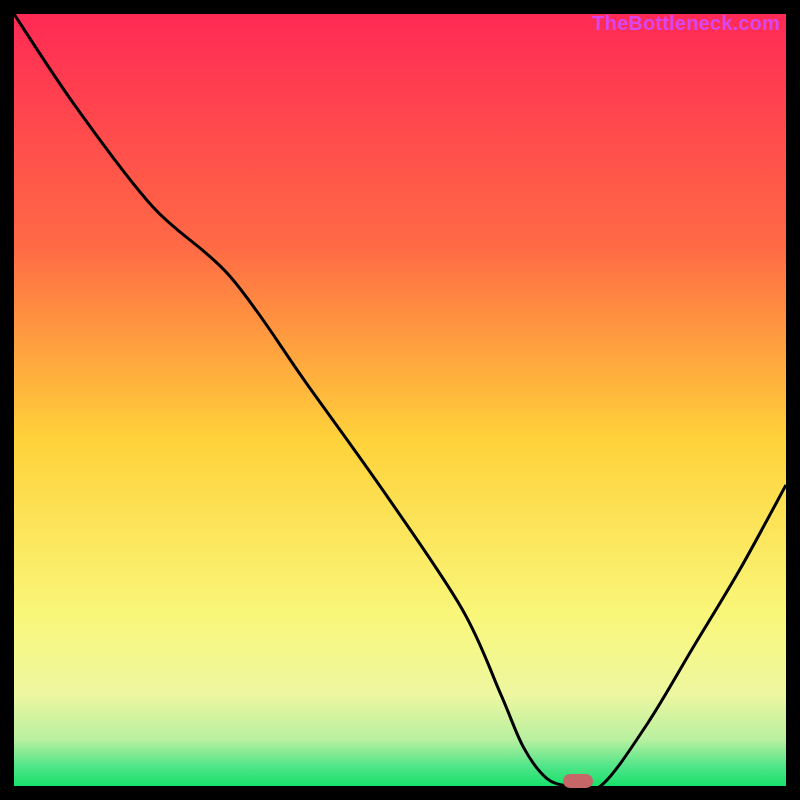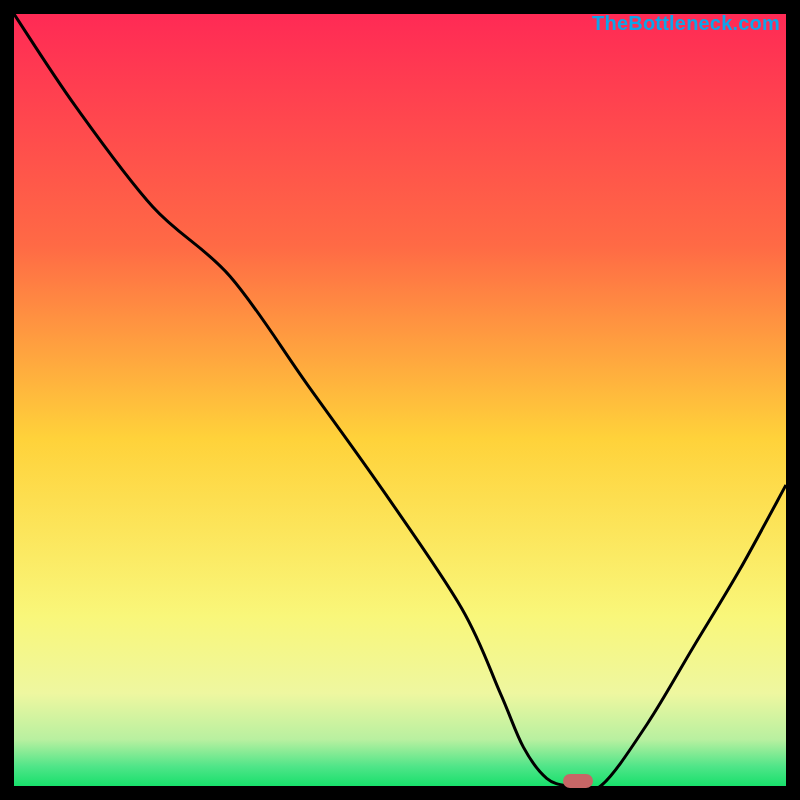--- a/index.html
+++ b/index.html
@@ -18,21 +18,21 @@
     height: 772px;
     background: #000;
   }
   .watermark {
     position: absolute;
     top: -2px;
     right: 6px;
     font-family: Arial, Helvetica, sans-serif;
     font-size: 20px;
     font-weight: 600;
-    color: #0ea5e9;
+    color: #d946ef;
     letter-spacing: 0.2px;
     z-index: 10;
   }
   .plot {
     position: absolute;
     left: 0;
     top: 0;
     width: 772px;
     height: 772px;
   }

